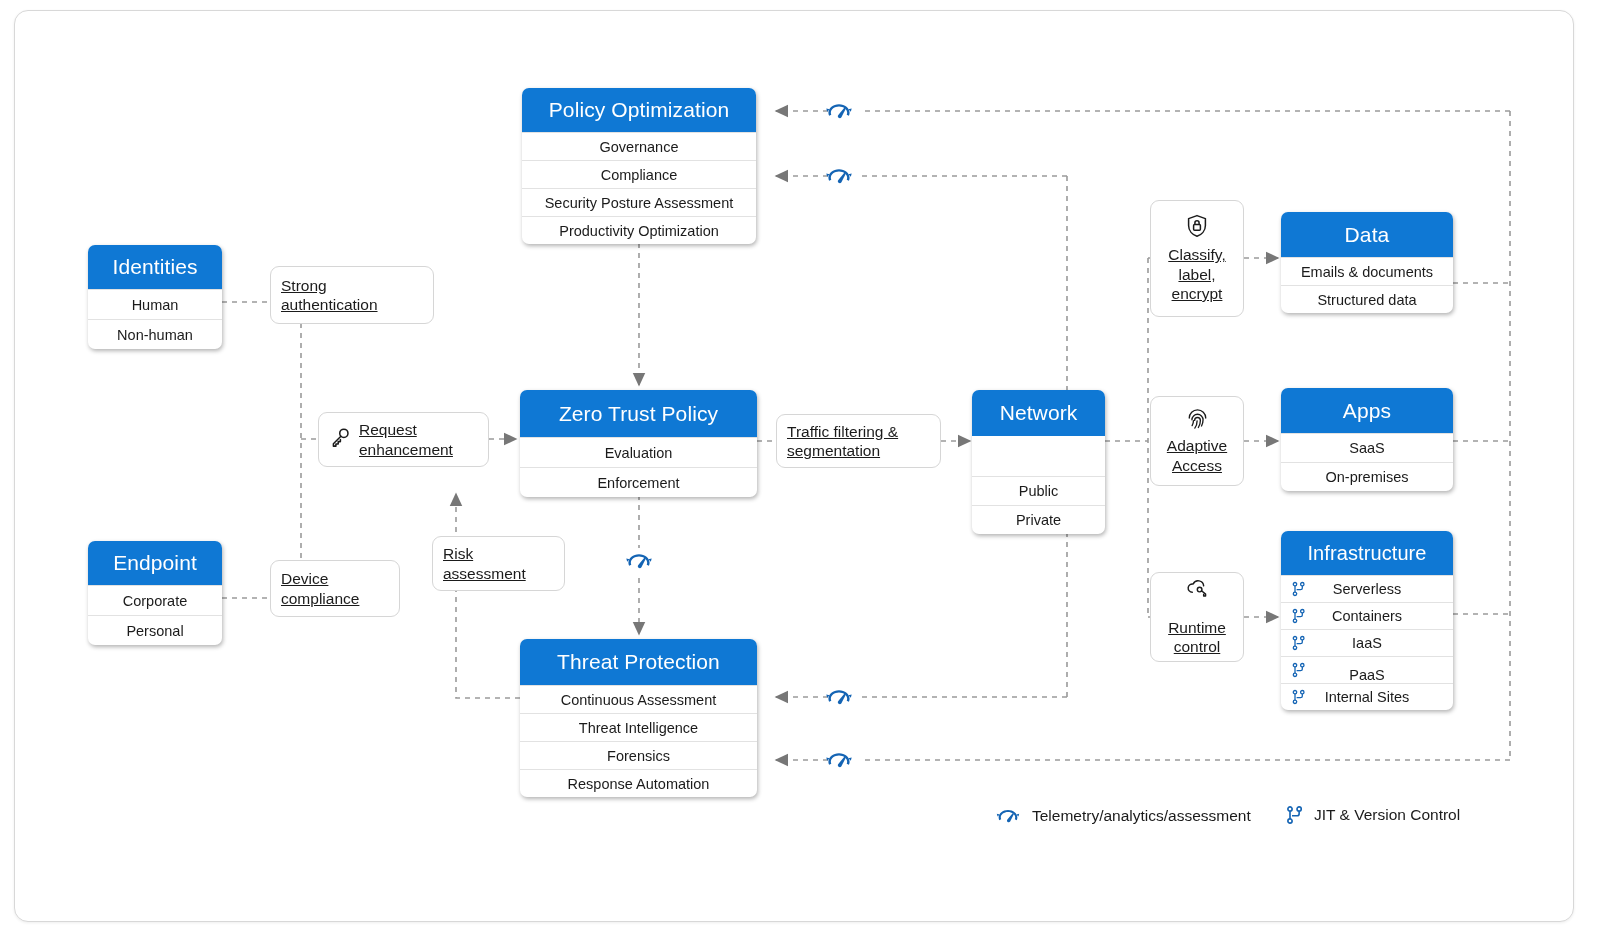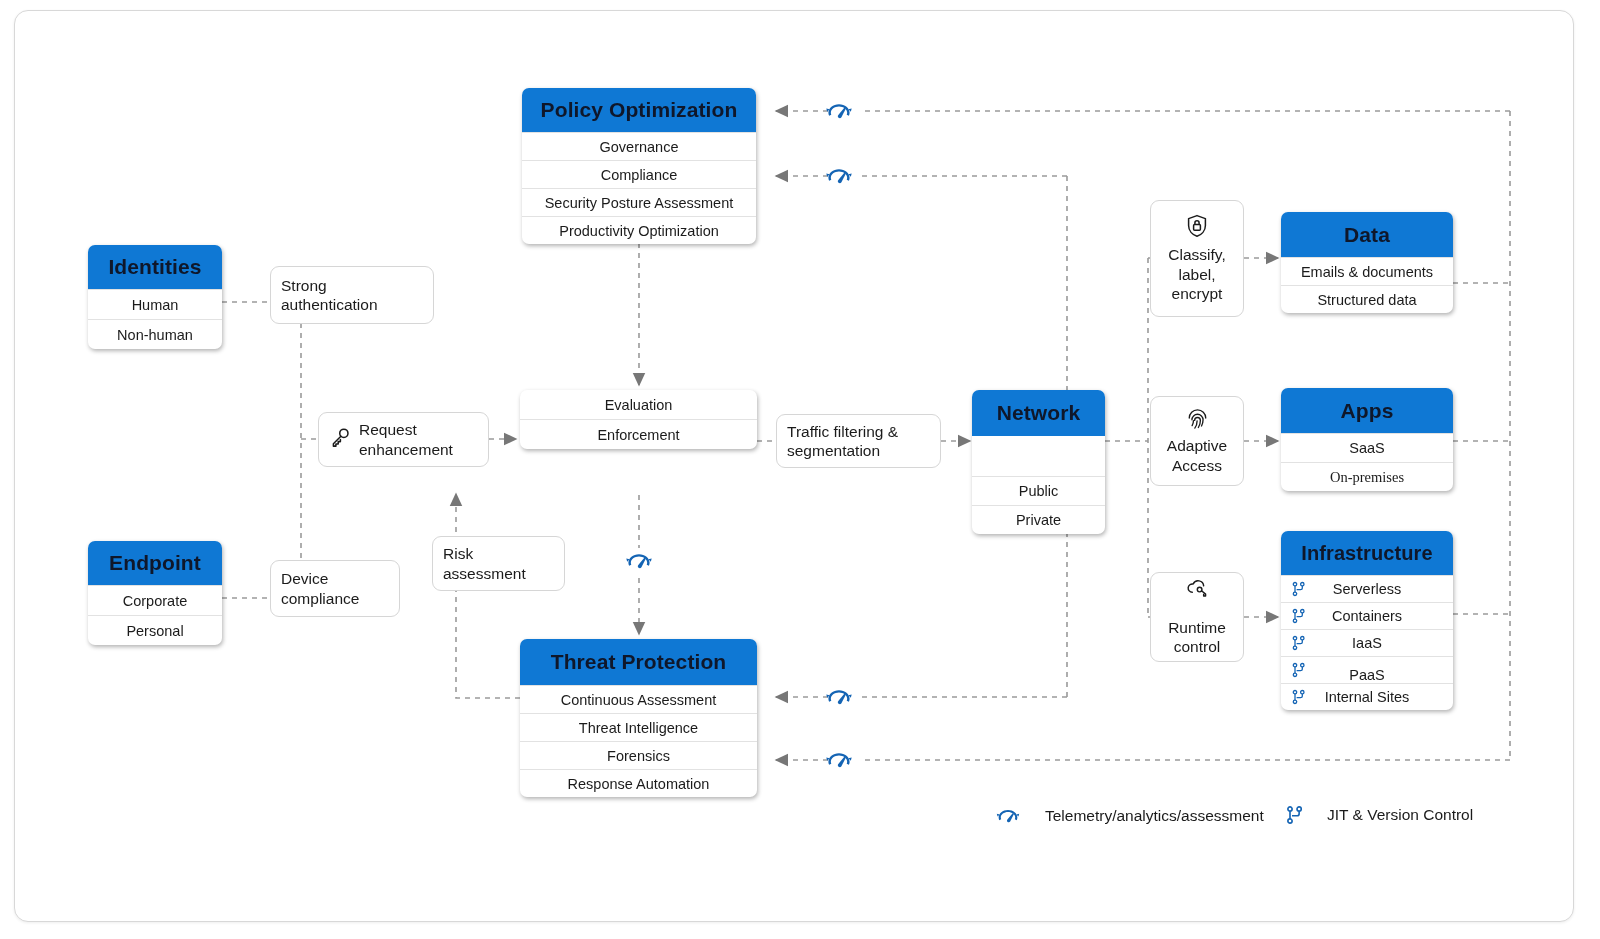--- a/index.html
+++ b/index.html
@@ -6,42 +6,42 @@
   body{font-family:"Liberation Sans", sans-serif;}
   #canvas{position:relative;width:1600px;height:939px;background:#fff;overflow:hidden;}
   #frame{position:absolute;left:14px;top:10px;width:1558px;height:910px;
          border:1px solid #d8d8d8;border-radius:14px;background:#fff;
          box-shadow:0 1px 3px rgba(0,0,0,.07);}
   #wires{position:absolute;left:0;top:0;width:1600px;height:939px;pointer-events:none;}
 
   
   .pillar{position:absolute;border-radius:7px;background:#fff;
           box-shadow:1px 2px 4px rgba(0,0,0,.30);overflow:hidden;}
-  .pillar .hdr{background:#0f78d4;color:#0f172a;text-align:center;
-               font-size:21px;font-weight:700;letter-spacing:.1px;
+  .pillar .hdr{background:#0f78d4;color:#ffffff;text-align:center;
+               font-size:21px;font-weight:400;letter-spacing:.1px;
                display:flex;align-items:center;justify-content:center;}
   .pillar .row{border-top:1px solid #e2e2e2;text-align:center;color:#1b1b1b;
                font-size:14.5px;display:flex;align-items:center;justify-content:center;
                position:relative;}
   .pillar .row:first-of-type{border-top:none;}
   .pillar .row .jit{position:absolute;left:10px;top:50%;transform:translateY(-50%);
                     width:16px;height:16px;}
 
   
   .note{position:absolute;border:1px solid #d6d6d6;border-radius:9px;background:#fff;
         color:#1b1b1b;font-size:15.5px;line-height:1.25;display:flex;
         align-items:center;box-sizing:border-box;padding:6px 10px;}
   .note.center{justify-content:center;text-align:center;flex-direction:column;}
   .note .ico{flex:0 0 auto;margin-right:7px;}
-  .note .txt{white-space:pre-line;}
+  .note .txt{white-space:pre-line;text-decoration:underline;}
 
   
   .gauge{position:absolute;width:34px;height:24px;}
   
-  .legend-item{position:absolute;display:flex;align-items:center;gap:22px;
+  .legend-item{position:absolute;display:flex;align-items:center;gap:9px;
                font-size:15.5px;color:#1b1b1b;justify-content:space-between;}
 </style>
 </head>
 <body>
 
 <div id="canvas">
   <div id="frame"></div>
 
   <svg id="wires" viewBox="0 0 1600 939" xmlns="http://www.w3.org/2000/svg">
     <defs>
@@ -157,20 +157,21 @@
     <div class="row" style="height:29px;">Non-human</div>
   </div>
 
   <div class="pillar" style="left:88px;top:541px;width:134px;">
     <div class="hdr" style="height:44px;">Endpoint</div>
     <div class="row" style="height:29px;">Corporate</div>
     <div class="row" style="height:29px;">Personal</div>
   </div>
 
   <div class="pillar" style="left:520px;top:390px;width:237px;">
+    <div class="hdr" style="height:47px;">Zero Trust Policy</div>
     <div class="row" style="height:29px;">Evaluation</div>
     <div class="row" style="height:29px;">Enforcement</div>
   </div>
 
   <div class="pillar" style="left:520px;top:639px;width:237px;">
     <div class="hdr" style="height:46px;">Threat Protection</div>
     <div class="row" style="height:27px;">Continuous Assessment</div>
     <div class="row" style="height:27px;text-align:right;">Threat Intelligence</div>
     <div class="row" style="height:27px;">Forensics</div>
     <div class="row" style="height:27px;">Response Automation</div>
@@ -184,21 +185,21 @@
 
   <div class="pillar" style="left:1281px;top:212px;width:172px;">
     <div class="hdr" style="height:45px;">Data</div>
     <div class="row" style="height:27px;">Emails &amp; documents</div>
     <div class="row" style="height:27px;">Structured data</div>
   </div>
 
   <div class="pillar" style="left:1281px;top:388px;width:172px;">
     <div class="hdr" style="height:45px;">Apps</div>
     <div class="row" style="height:28px;">SaaS</div>
-    <div class="row" style="height:28px;font-family:Liberation Serif, serif;">On-premises</div>
+    <div class="row" style="height:28px;">On-premises</div>
   </div>
 
   <div class="pillar" style="left:1281px;top:531px;width:172px;">
     <div class="hdr" style="height:44px;font-size:20px;">Infrastructure</div>
     <div class="row" style="height:26px;">
       <span class="jit">
         <svg viewBox="0 0 16 16" fill="none" stroke="#1464b4" stroke-width="1.3">
           <circle cx="4" cy="3.2" r="1.7"></circle>
             <circle cx="11.3" cy="3.2" r="1.7"></circle>
           <circle cx="4" cy="12.8" r="1.7"></circle>

